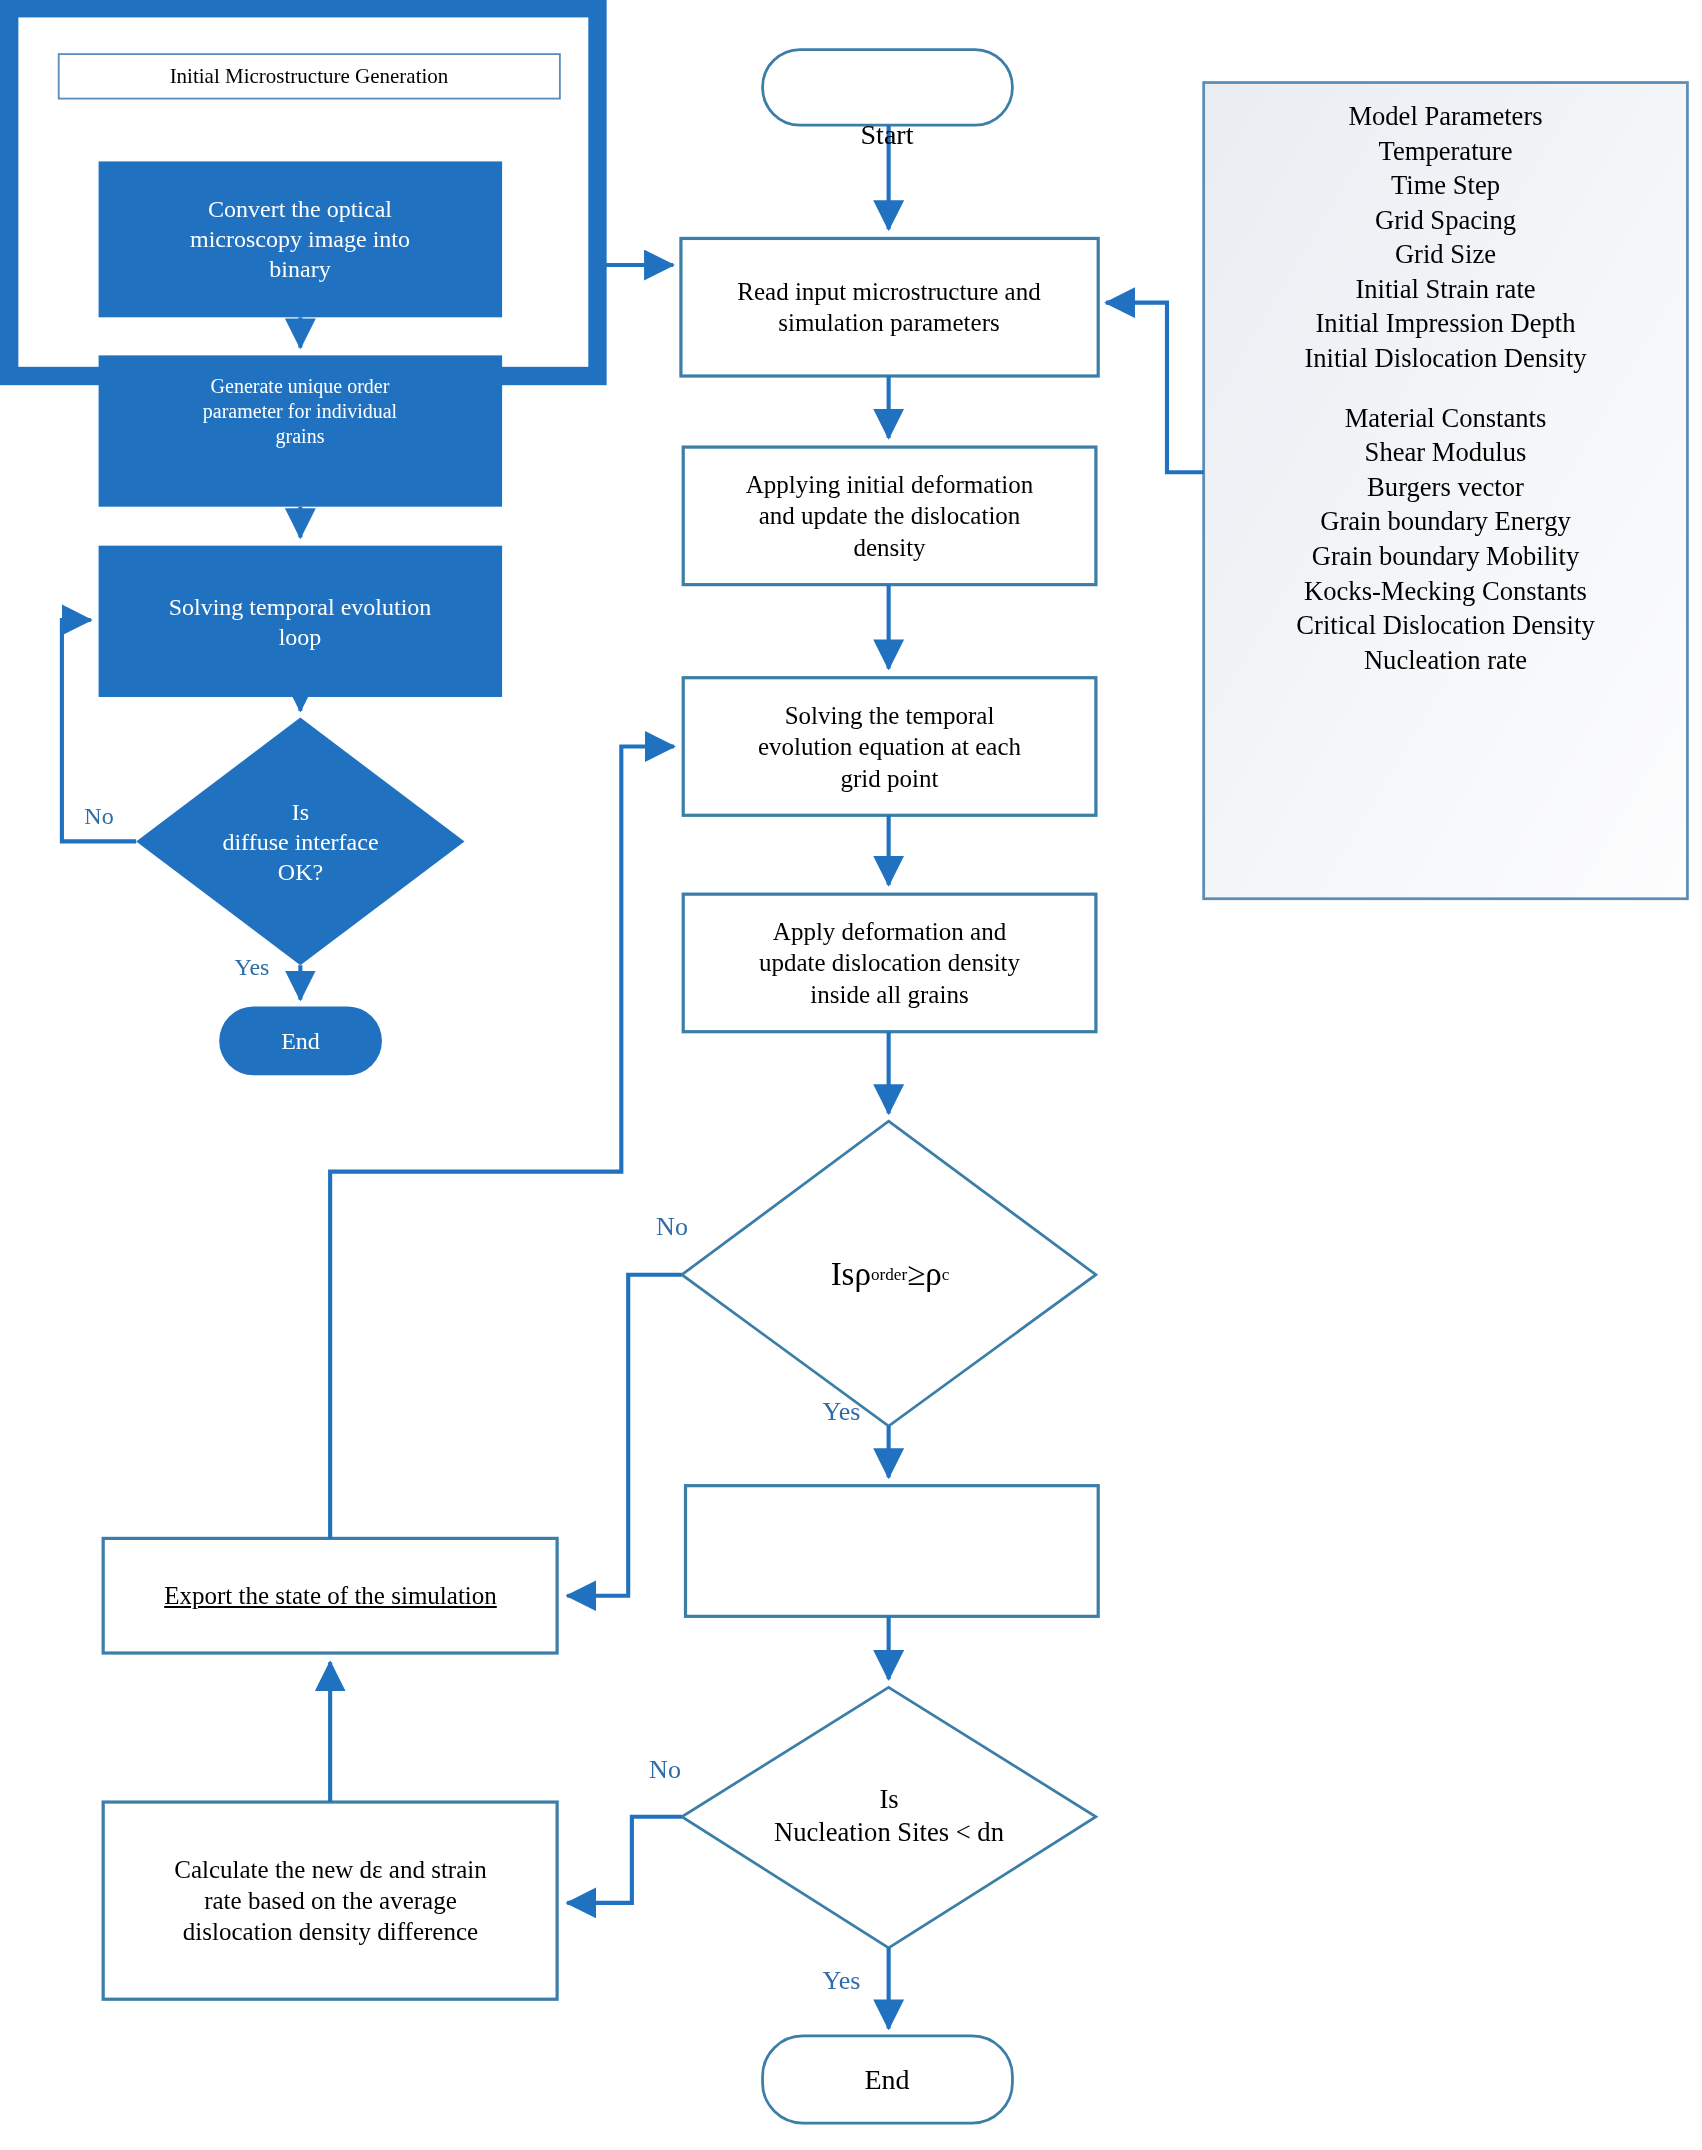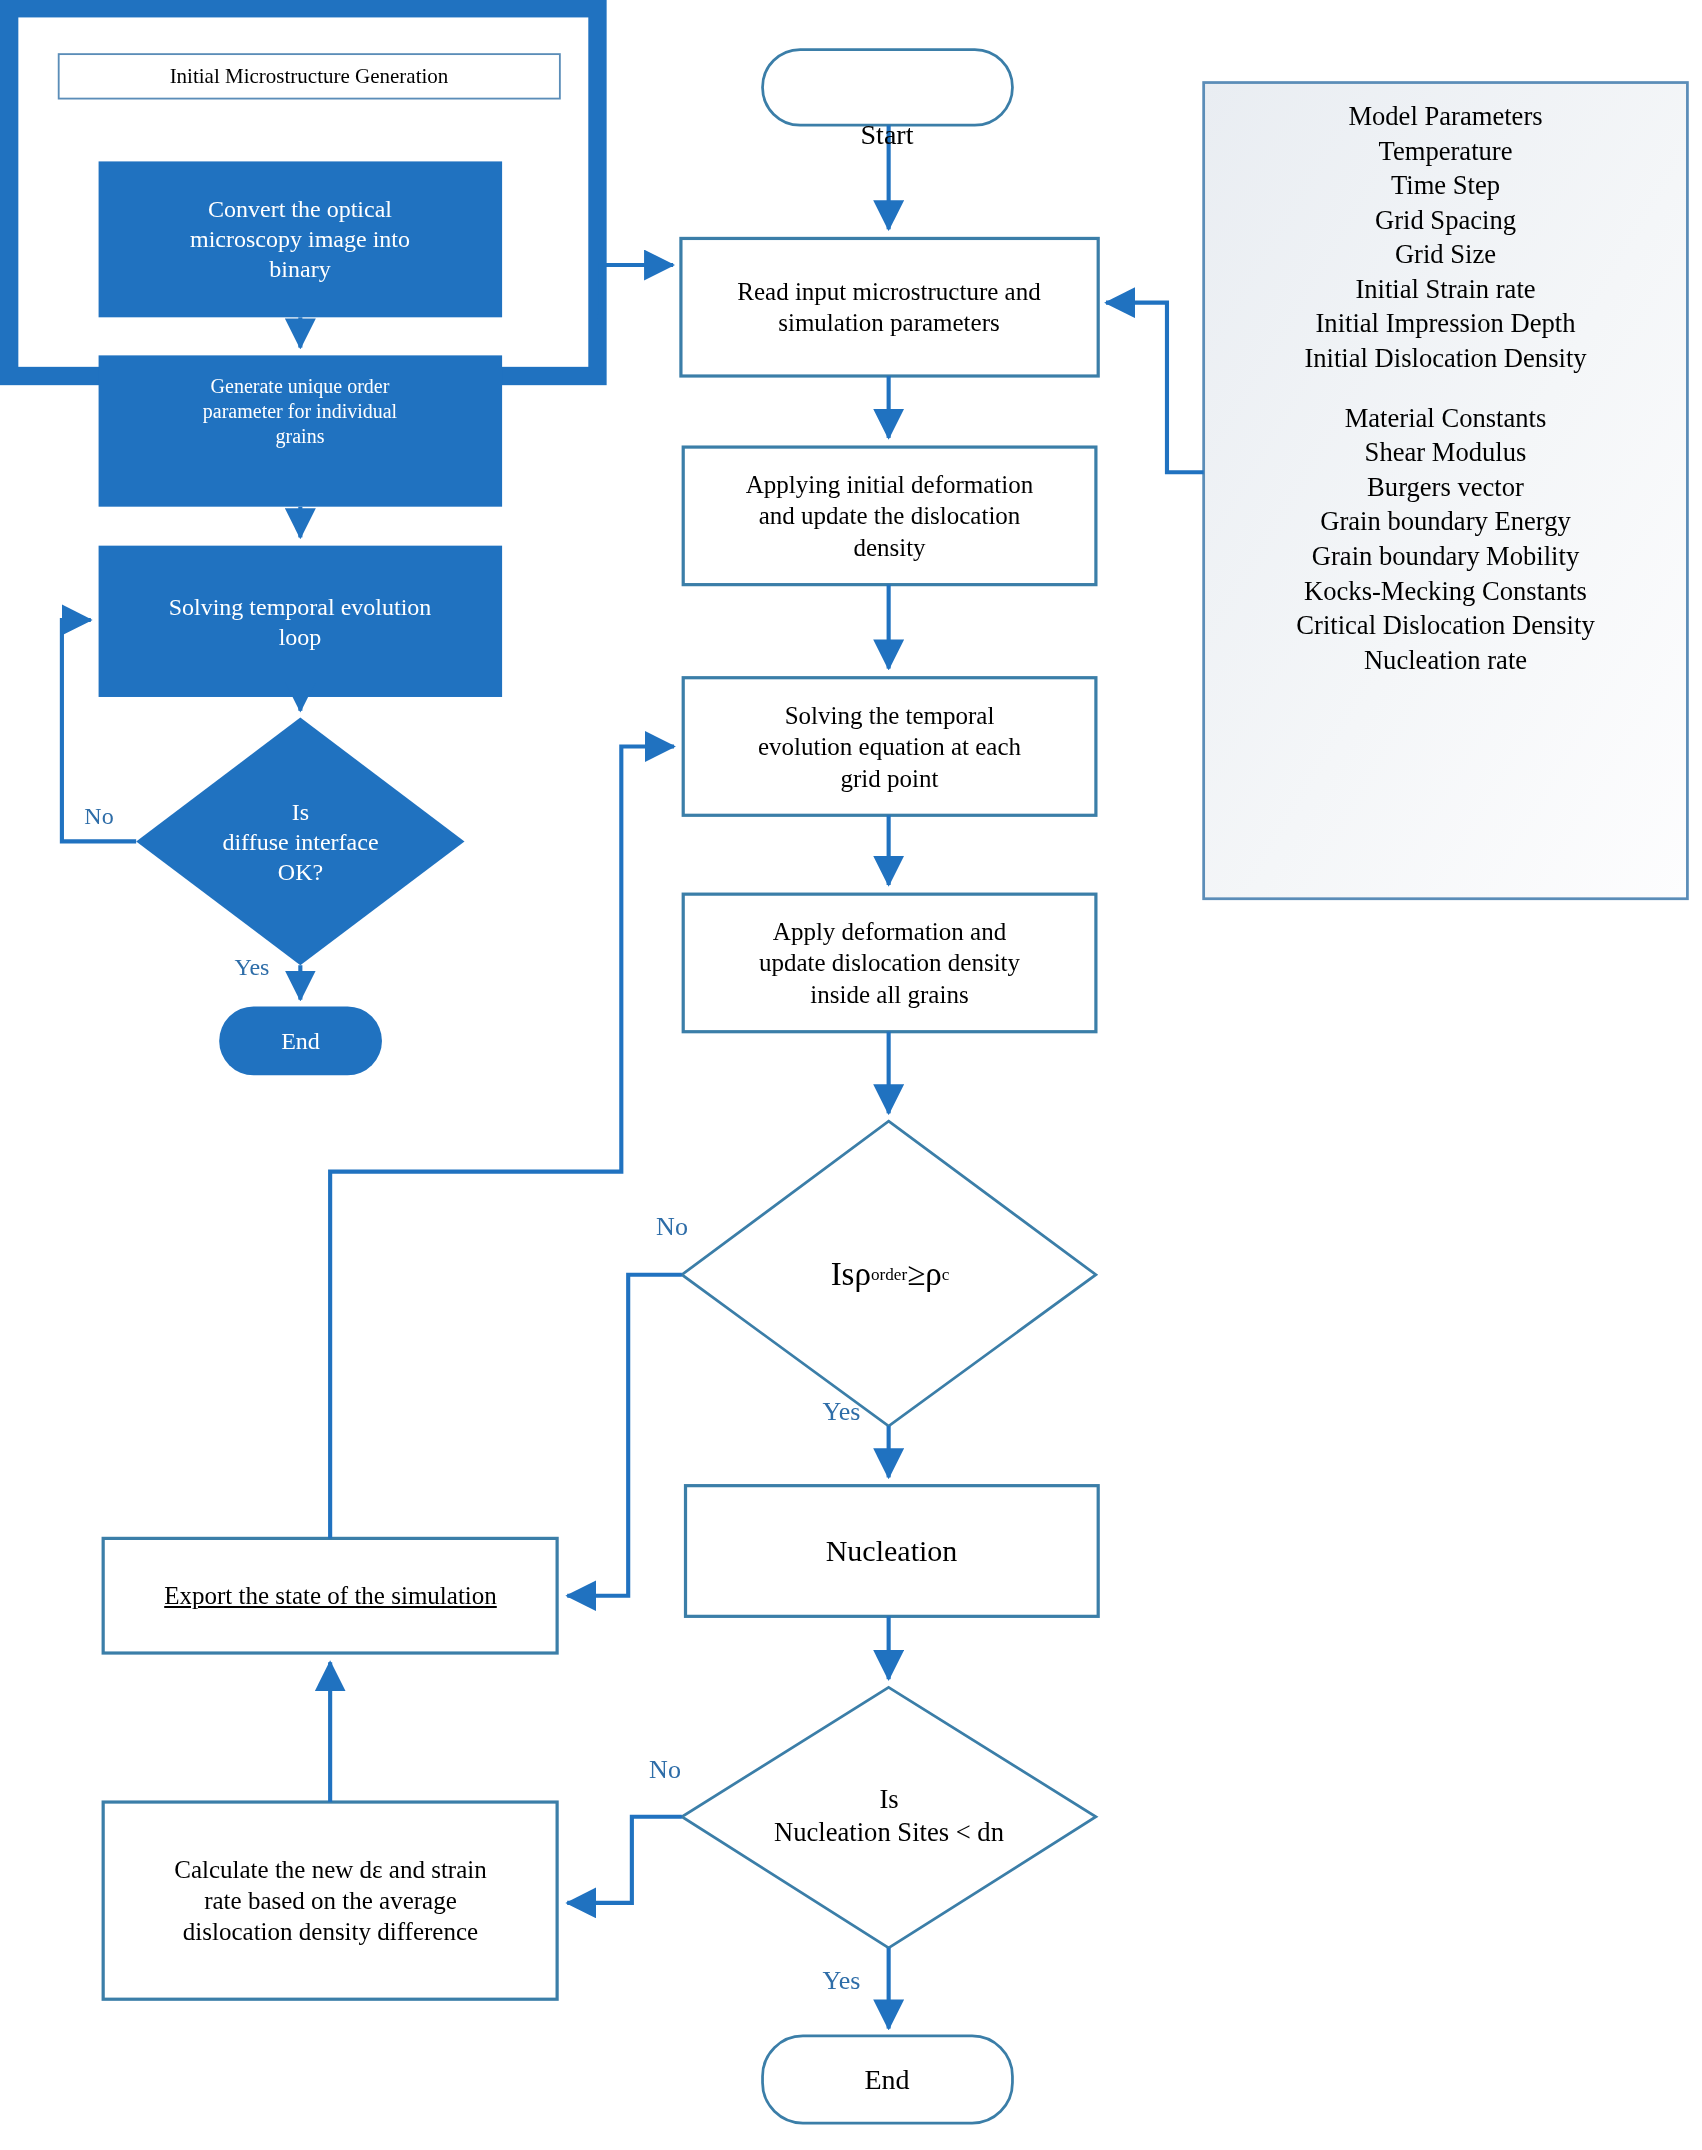--- a/index.html
+++ b/index.html
@@ -165,21 +165,20 @@
               display:flex;align-items:center;justify-content:center;
               font-family:'Liberation Serif',serif;font-size:33px;color:#000;">
     <span>Is </span>
       <span>ρ</span>
       <sub style="font-size:0.52em;">order</sub>
       <span> ≥ </span>
       <span>ρ</span>
       <sub style="font-size:0.52em;">c</sub>
   </div>
 
-  <div class="ftext" style="left:690px;top:1485px;width:403px;height:131px;font-size:30px;">Nucleation</div>
 
   <div class="ftext" style="left:715px;top:1770px;width:348px;height:92px;font-size:26.6px;">Is
 Nucleation Sites &lt; dn</div>
 
   <div class="ftext" style="left:762px;top:2036px;width:250px;height:87px;font-size:28px;">End</div>
 
   <div class="ftext" style="left:108px;top:1538px;width:445px;height:115px;font-size:25px;text-decoration:underline;">Export the state of the simulation</div>
 
   <div class="ftext" style="left:108px;top:1802px;width:445px;height:197px;font-size:25px;">Calculate the new dε  and strain
 rate based on the average

